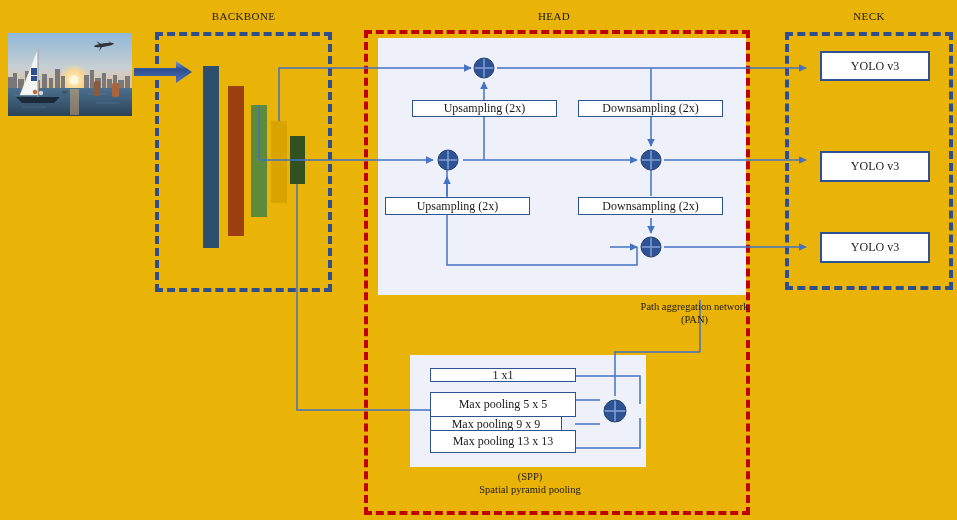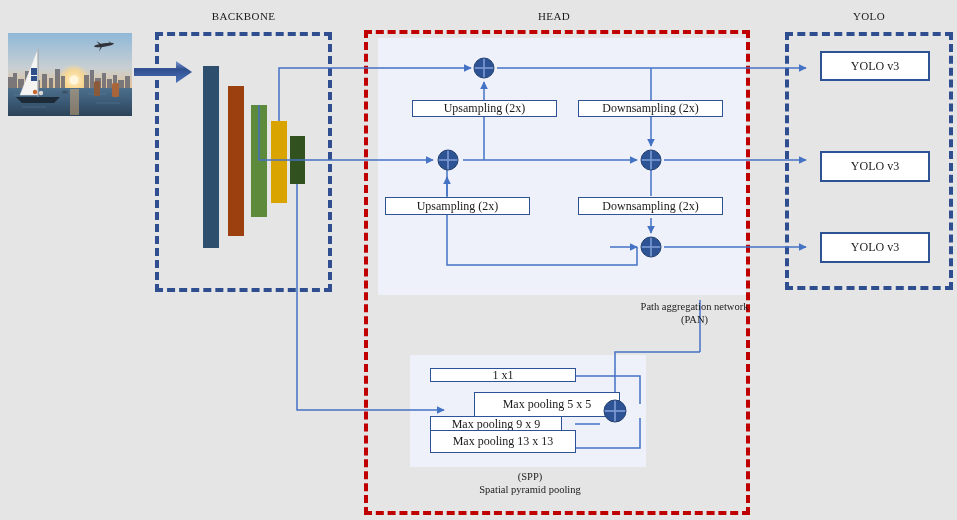--- a/index.html
+++ b/index.html
@@ -7,21 +7,21 @@
     margin: 0; padding: 0;
     background: #ffffff;
   }
   body {
     font-family: "Liberation Serif", "DejaVu Serif", serif;
   }
   #canvas {
     position: relative;
     width: 957px;
     height: 520px;
-    background: #e5e5e5;
+    background: #eab308;
     overflow: hidden;
     font-family: Liberation Serif, serif;
   }
   
   .section-box {
     position: absolute;
     box-sizing: border-box;
     background: transparent;
   }
   .section-box.blue  { border: 4px dashed #2E4E8F; }
@@ -181,21 +181,21 @@
       </g>
     </svg>
   </div>
 
   <div class="section-box blue" style="left:155px; top:32px; width:177px; height:260px;"></div>
   <div class="section-box red" style="left:364px; top:30px; width:386px; height:485px;"></div>
   <div class="section-box blue" style="left:785px; top:32px; width:168px; height:258px;"></div>
 
   <div class="section-label" style="left:155px; top:10px; width:177px;">BACKBONE</div>
   <div class="section-label" style="left:464px; top:10px; width:180px;">HEAD</div>
-  <div class="section-label" style="left:785px; top:10px; width:168px;">YOLO</div>
+  <div class="section-label" style="left:785px; top:10px; width:168px;">NECK</div>
 
   <div class="bar" style="left:203px; top:66px; width:16px; height:182px; background:#2E4E6E;"></div>
   <div class="bar" style="left:228px; top:86px; width:16px; height:150px; background:#9C4010;"></div>
   <div class="bar" style="left:251px; top:105px; width:16px; height:112px; background:#5E8B3B;"></div>
   <div class="bar" style="left:271px; top:121px; width:16px; height:82px; background:#D9A400;"></div>
   <div class="bar" style="left:290px; top:136px; width:15px; height:48px; background:#31521F;"></div>
 
   <svg class="layer wires">
     <defs>
       <marker id="ah" markerWidth="9" markerHeight="9" refX="7.2" refY="4.5" orient="auto" markerUnits="userSpaceOnUse">
@@ -267,21 +267,21 @@
   </div>
 
   <div class="caption" style="left:582px; top:300px; width:225px;">
     <div>Path aggregation network</div>
     <div>(PAN)</div>
   </div>
 
   <div class="pbox" style="left:430px; top:368px; width:146px; height:14px;">
     <span>1 x1</span>
   </div>
-  <div class="pbox" style="left:430px; top:392px; width:146px; height:25px;margin-left:44px;">
+  <div class="pbox" style="left:430px; top:392px; width:146px; height:25px;">
     <span>Max pooling 5 x 5</span>
   </div>
   <div class="pbox" style="left:430px; top:416px; width:132px; height:17px;">
     <span>Max pooling 9 x 9</span>
   </div>
   <div class="pbox" style="left:430px; top:430px; width:146px; height:23px;text-align:right;">
     <span>Max pooling 13 x 13</span>
   </div>
 
   <div class="caption" style="left:415px; top:470px; width:230px;">

